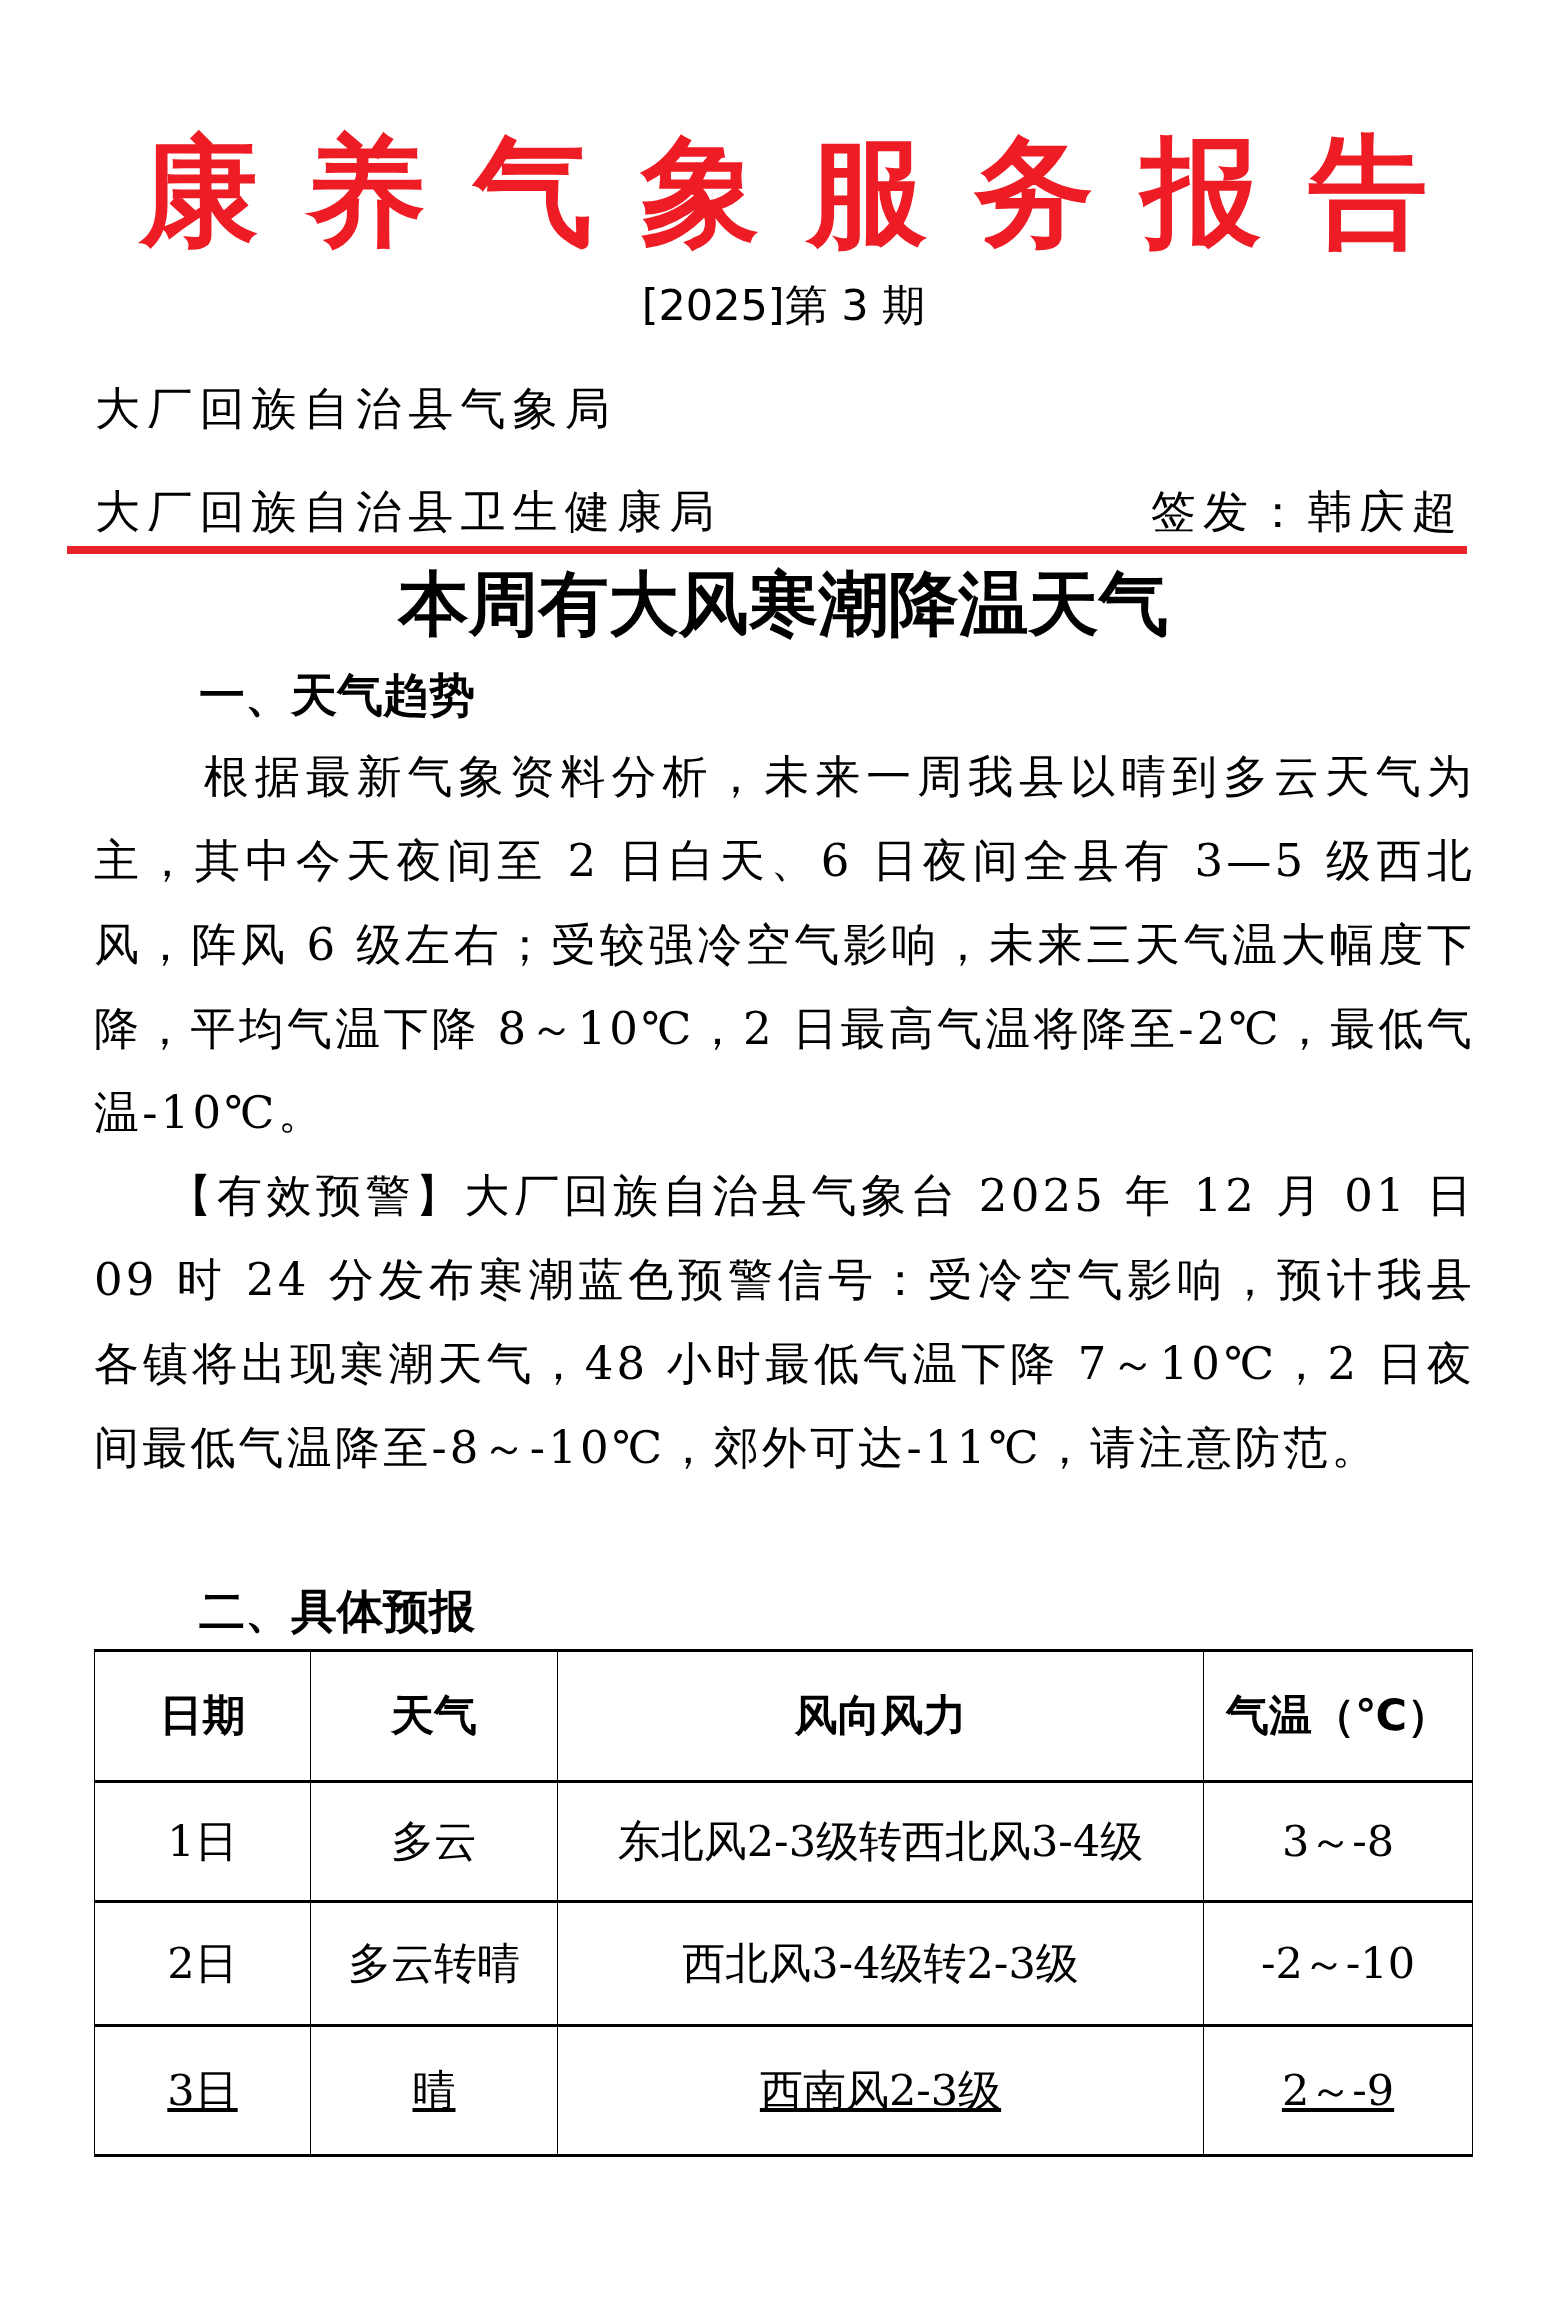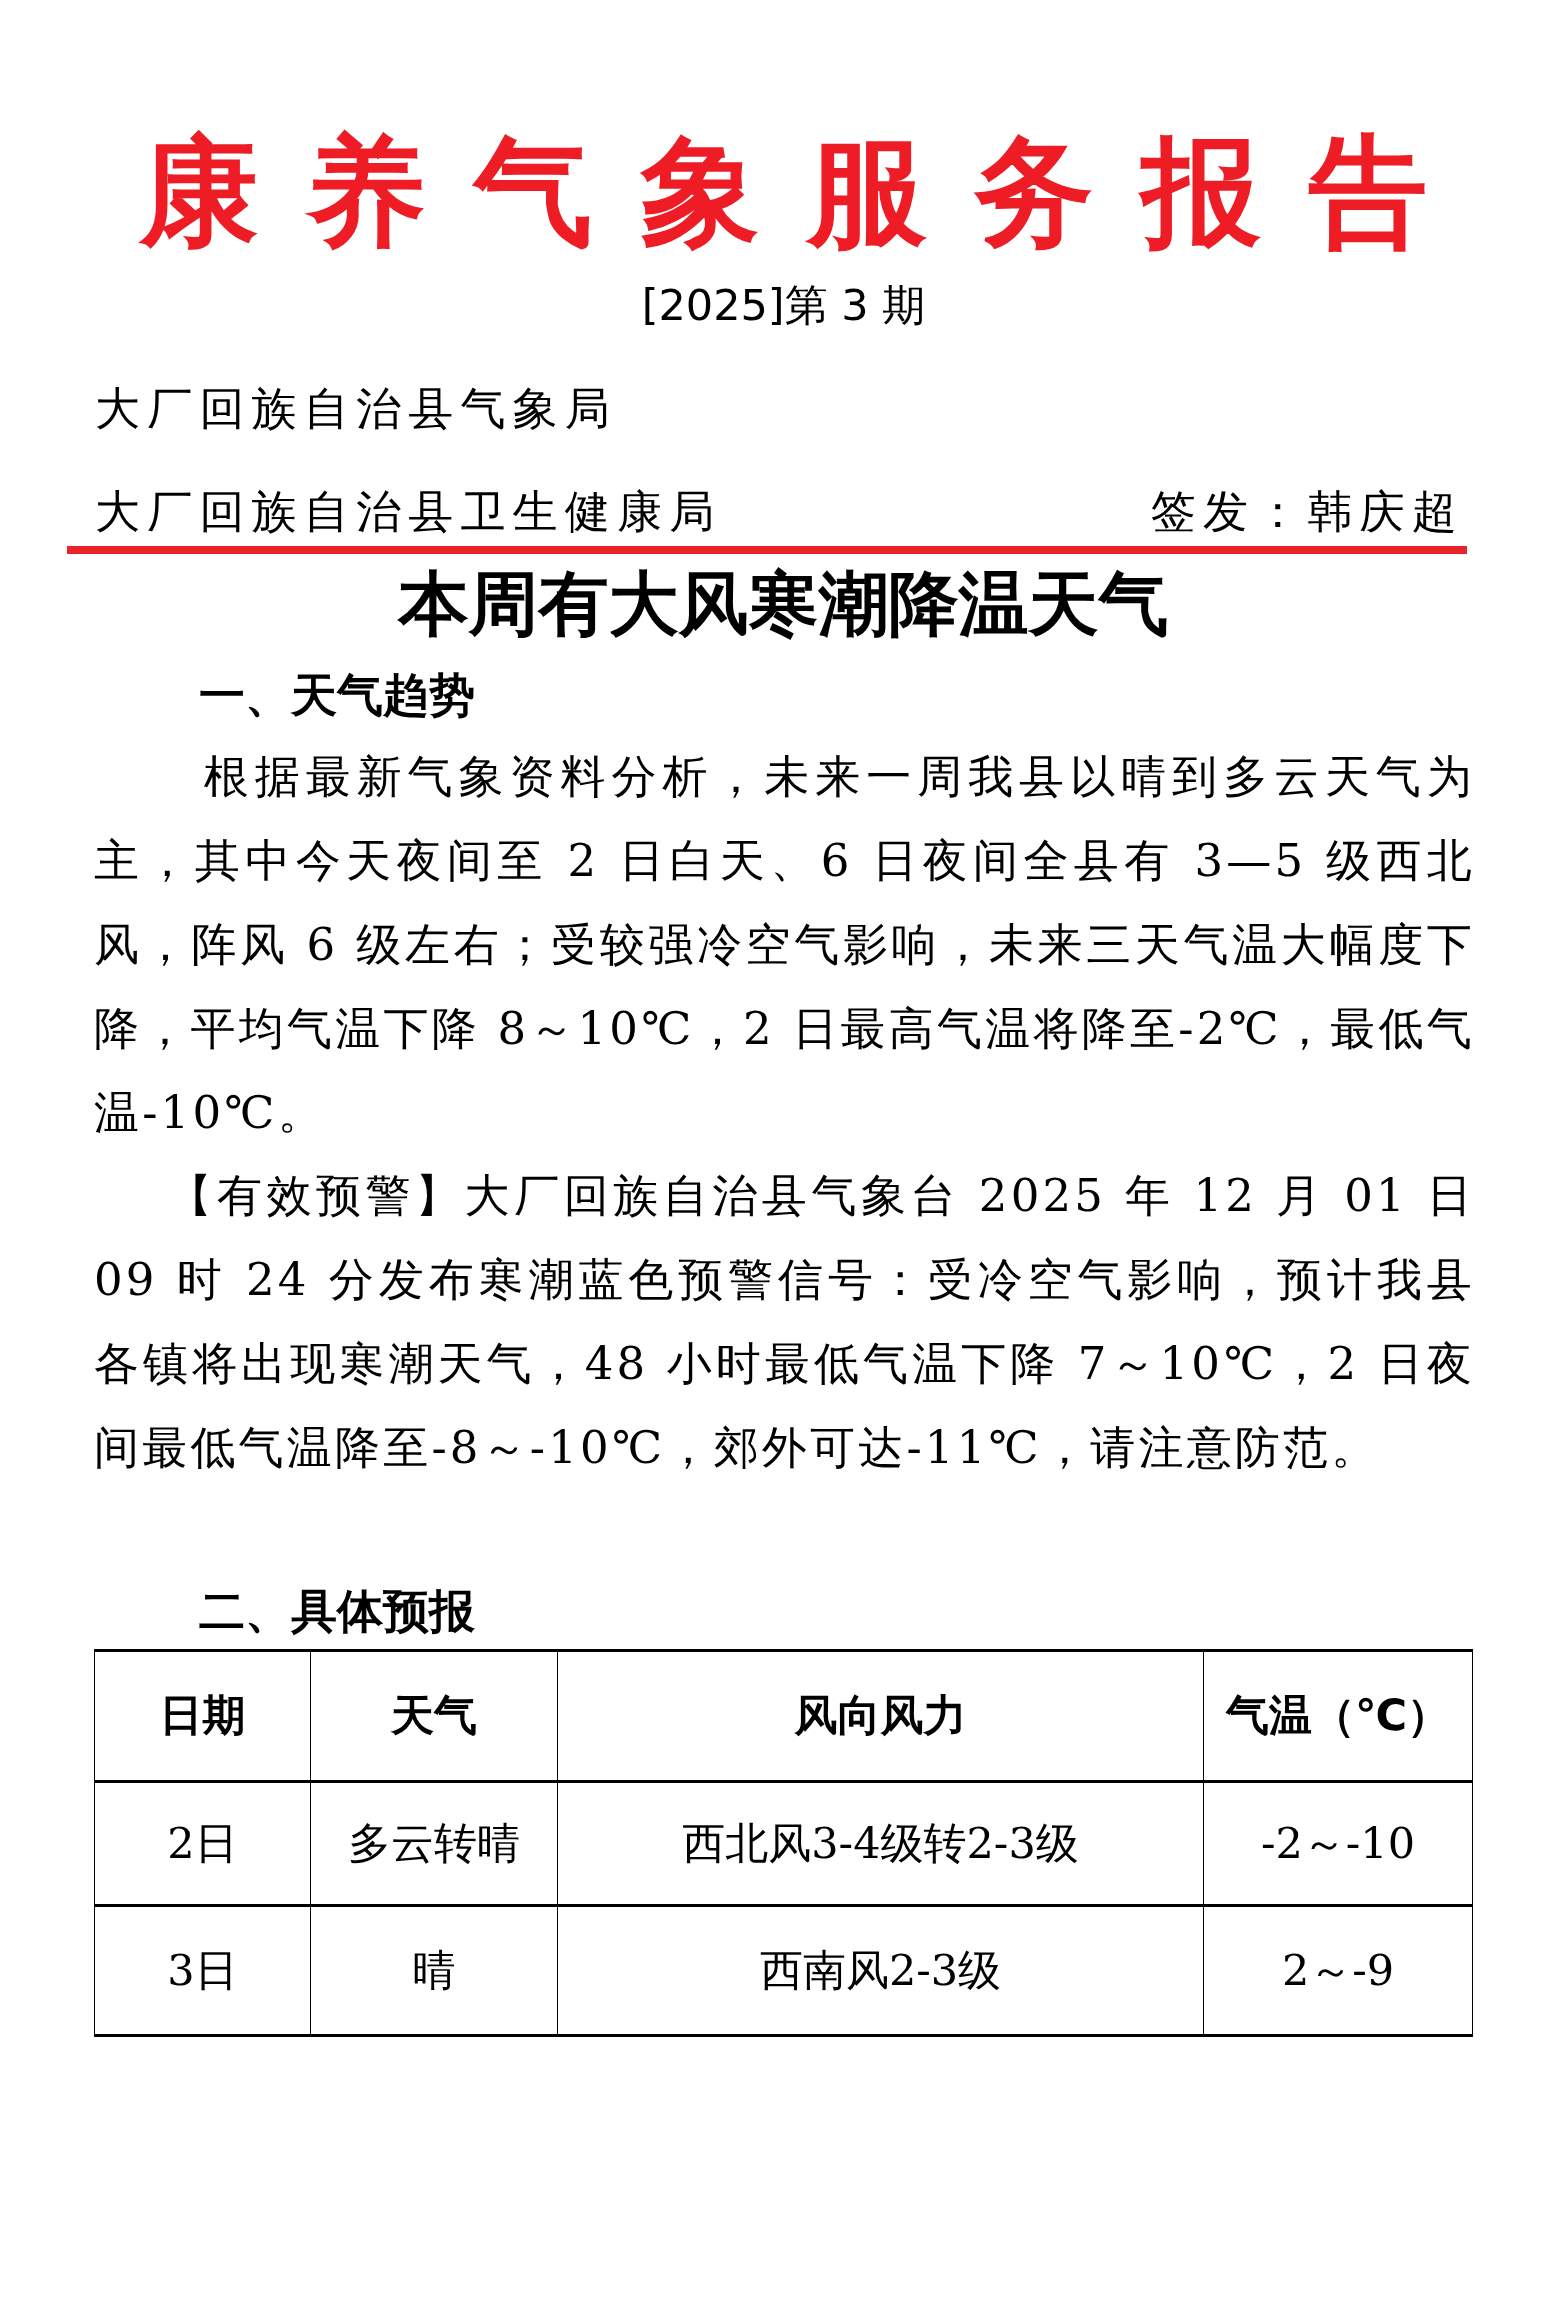--- a/index.html
+++ b/index.html
@@ -48,21 +48,21 @@
     left: 94px; top: 1649px; width: 1378px;
     border-collapse: collapse; table-layout: fixed;
   }
   #forecast-table td, #forecast-table th {
     border: 1.6px solid #000; text-align: center; vertical-align: middle;
     font-size: 43px; padding: 0;
   }
   #forecast-table th { font-weight: bold; height: 128px; }
   #forecast-table tr.r1 td { height: 117px; }
   #forecast-table tr.r2 td { height: 121px; }
-  #forecast-table tr.r3 td { height: 127px; }
+  #forecast-table tr.r3 td { height: 127px; text-decoration: underline; }
   #forecast-table tr.r4 td { height: 125px; }
   #forecast-table tr { border-bottom: 3.2px solid #000; }
   #forecast-table thead tr { border-top: 3.2px solid #000; }
 </style>
 </head>
 <body>
 
 <div id="report-title" class="abs serif" style="color:#ee1c25;margin-top:47px;">康养气象服务报告</div>
 
 <div id="issue-number" class="abs sans">[2025]第 3 期</div>
@@ -94,20 +94,26 @@
   </colgroup>
   <thead>
     <tr>
       <th class="sans">日期</th>
       <th class="sans">天气</th>
       <th class="sans">风向风力</th>
       <th class="sans">气温（℃）</th>
     </tr>
   </thead>
   <tbody>
+    <tr class="r1">
+      <td>1日</td>
+      <td>多云</td>
+      <td>东北风2-3级转西北风3-4级</td>
+      <td>3～-8</td>
+    </tr>
     <tr class="r2">
       <td>2日</td>
       <td>多云转晴</td>
       <td>西北风3-4级转2-3级</td>
       <td>-2～-10</td>
     </tr>
     <tr class="r3">
       <td>3日</td>
       <td>晴</td>
       <td>西南风2-3级</td>

